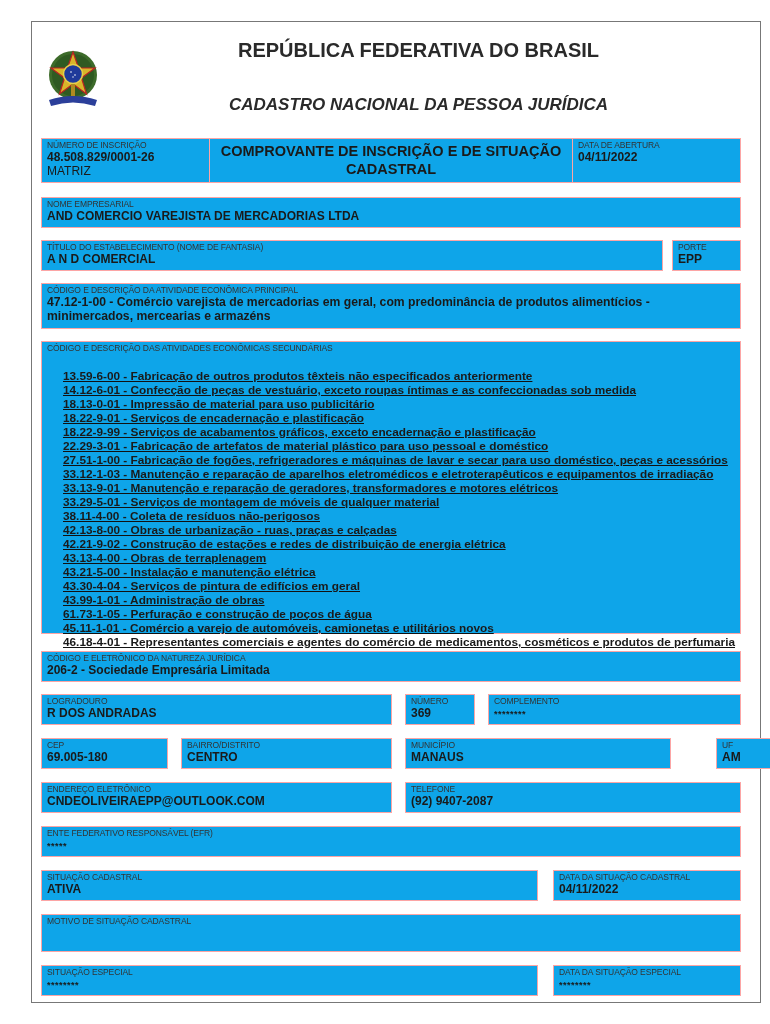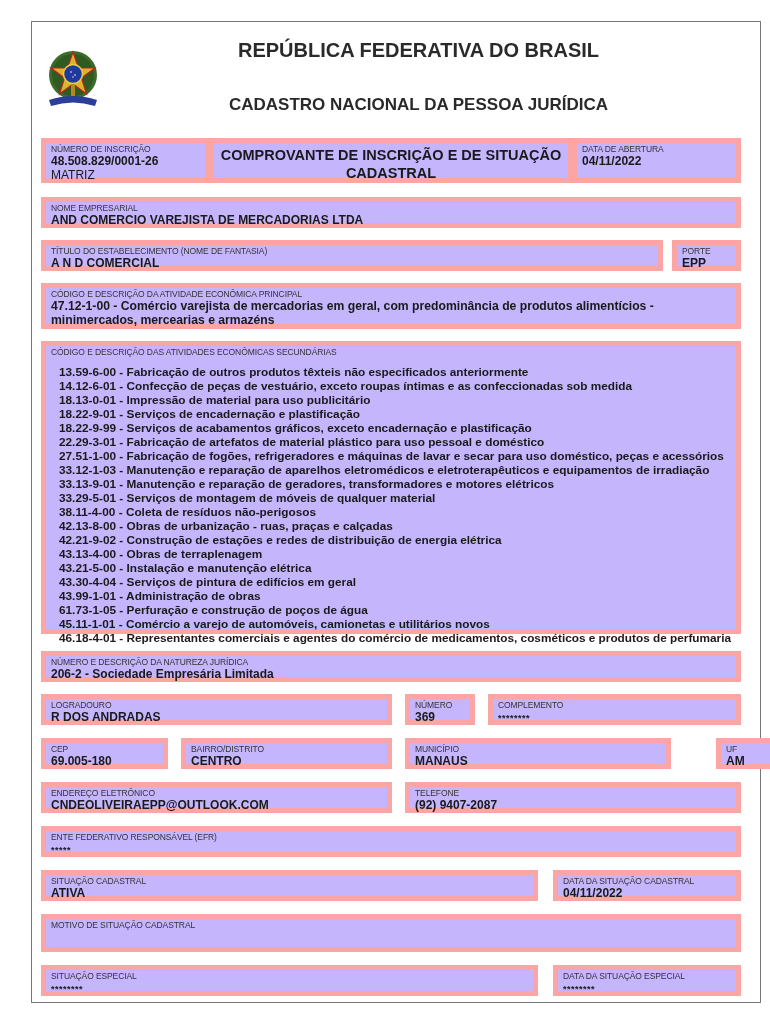--- a/index.html
+++ b/index.html
@@ -1,29 +1,29 @@
 <!DOCTYPE html>
 <html><head>
 <meta charset="utf-8">
 <style>
   html, body { margin: 0; padding: 0; background: #ffffff; }
   body { width: 770px; height: 1024px; position: relative; overflow: hidden; font-family: "Liberation Sans", sans-serif; color: #111; }
   .page { position: absolute; left: 31px; top: 21px; width: 730px; height: 982px; border: 1px solid #777; box-sizing: border-box; }
   .abs { position: absolute; }
   .title1 { left: 0; width: 100%; top: 17px; text-align: center; font-size: 20px; font-weight: bold; color: #2a2a2a; padding-left: 45px; box-sizing: border-box; }
-  .title2 { left: 0; width: 100%; top: 73px; text-align: center; font-size: 17px; font-weight: bold; color: #2a2a2a; padding-left: 45px; box-sizing: border-box; }
+  .title2 { left: 0; width: 100%; top: 73px; text-align: center; font-size: 17px; font-weight: bold; color: #2a2a2a; padding-left: 45px; box-sizing: border-box; font-style: italic; }
   .emblem { left: 13px; top: 26px; width: 56px; height: 62px; }
-  .box { position: absolute; border: 5px solid #fca5a5; box-sizing: border-box; background: #c4b5fd; }
+  .box { position: absolute; border: 1px solid #fca5a5; box-sizing: border-box; background: #0ea5e9; }
   .lbl { position: absolute; left: 5px; top: 1px; font-size: 8.5px; color: #333; white-space: nowrap; letter-spacing: -0.1px; }
   .val { position: absolute; left: 5px; top: 11px; font-size: 12px; font-weight: bold; color: #1a1a1a; white-space: nowrap; line-height: 14px; }
   .val2 { position: absolute; left: 5px; top: 25px; font-size: 12px; font-weight: normal; color: #1a1a1a; white-space: nowrap; }
   .mask { font-size: 9px; top: 12px; letter-spacing: 0.5px; }
   .wrapval { white-space: normal; right: 8px; line-height: 14px; font-size: 12.2px; }
   .comp-title { position: absolute; left: 0; right: 0; top: 3px; text-align: center; font-size: 14.5px; font-weight: bold; color: #1a1a1a; line-height: 18px; }
-  .sec-list { position: absolute; left: 5px; top: 11px; right: 4px; margin: 8px; padding: 0; list-style: none; }
+  .sec-list { position: absolute; left: 5px; top: 11px; right: 4px; margin: 16px; padding: 0; list-style: none; text-decoration: underline; }
   .sec-list li { font-size: 11.8px; font-weight: bold; line-height: 14px; color: #1a1a1a; white-space: nowrap; }
 </style>
 </head>
 <body>
 
 <div class="page">
 
   <svg class="abs emblem" viewBox="0 0 56 62">
     <circle cx="28" cy="27" r="24" fill="#3d6b2a"></circle>
     <circle cx="28" cy="27" r="21" fill="#2f5a22"></circle>
@@ -94,21 +94,21 @@
       <li>43.21-5-00 - Instalação e manutenção elétrica</li>
       <li>43.30-4-04 - Serviços de pintura de edifícios em geral</li>
       <li>43.99-1-01 - Administração de obras</li>
       <li>61.73-1-05 - Perfuração e construção de poços de água</li>
       <li>45.11-1-01 - Comércio a varejo de automóveis, camionetas e utilitários novos</li>
       <li>46.18-4-01 - Representantes comerciais e agentes do comércio de medicamentos, cosméticos e produtos de perfumaria</li>
     </ul>
   </div>
 
   <div class="box" style="left:9px; top:629px; width:700px; height:31px;">
-    <span class="lbl">NÚMERO E DESCRIÇÃO DA NATUREZA JURÍDICA</span>
+    <span class="lbl">CÓDIGO E ELETRÔNICO DA NATUREZA JURÍDICA</span>
     <span class="val">206-2 - Sociedade Empresária Limitada</span>
   </div>
 
   <div class="box" style="left:9px; top:672px; width:351px; height:31px;">
     <span class="lbl">LOGRADOURO</span>
     <span class="val">R DOS ANDRADAS</span>
   </div>
   <div class="box" style="left:373px; top:672px; width:70px; height:31px;">
     <span class="lbl">NÚMERO</span>
     <span class="val">369</span>

